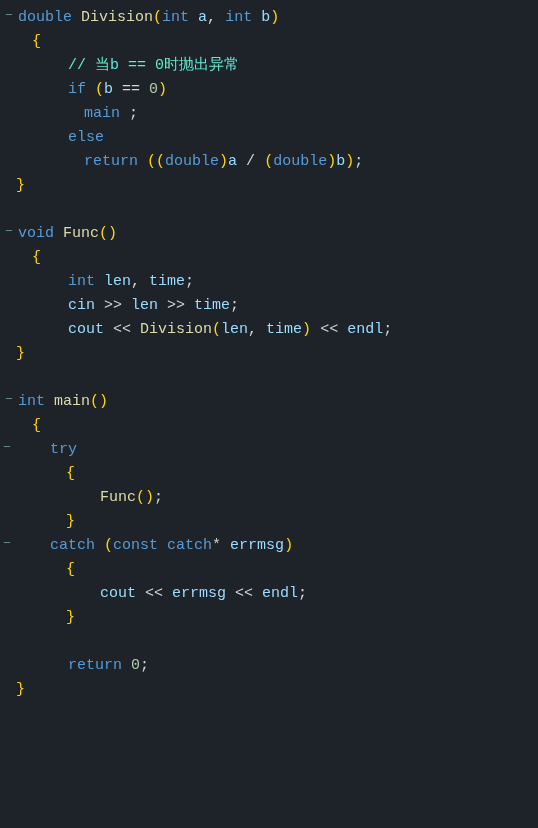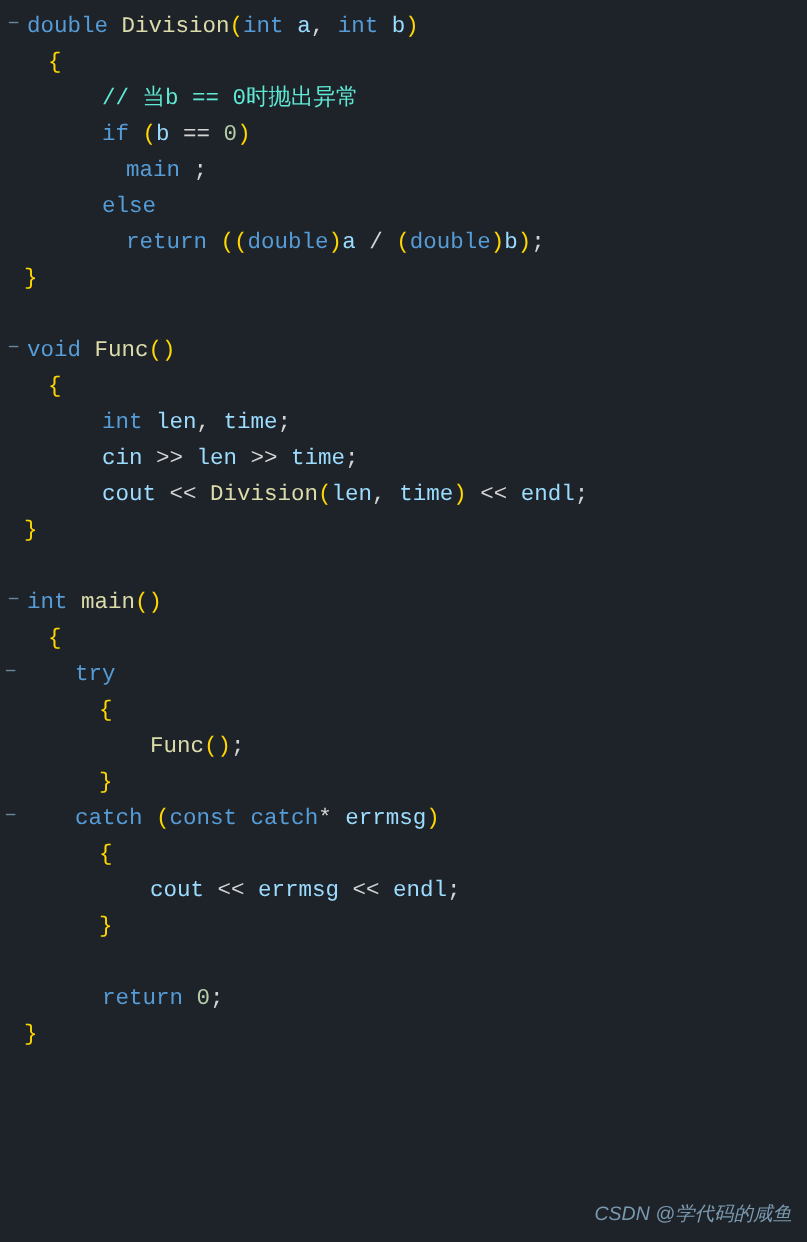--- a/index.html
+++ b/index.html
@@ -332,14 +332,13 @@
         <div class="vbar"></div>
       </div>
     <div class="code-line-content"><span class="indent-space"></span><span class="indent-space"></span><span class="kw">return</span><span class="plain"> </span><span class="num">0</span><span class="plain">;</span></div>
   </div>
 
   <div class="line" style="display:flex; min-height:24px;">
     <div class="gutter"></div>
     <div class="code-line-content"><span class="bracket">}</span></div>
   </div>
 
-  <div class="watermark">CSDN @学代码的咸鱼</div>
 </div>
 
 </body></html>

